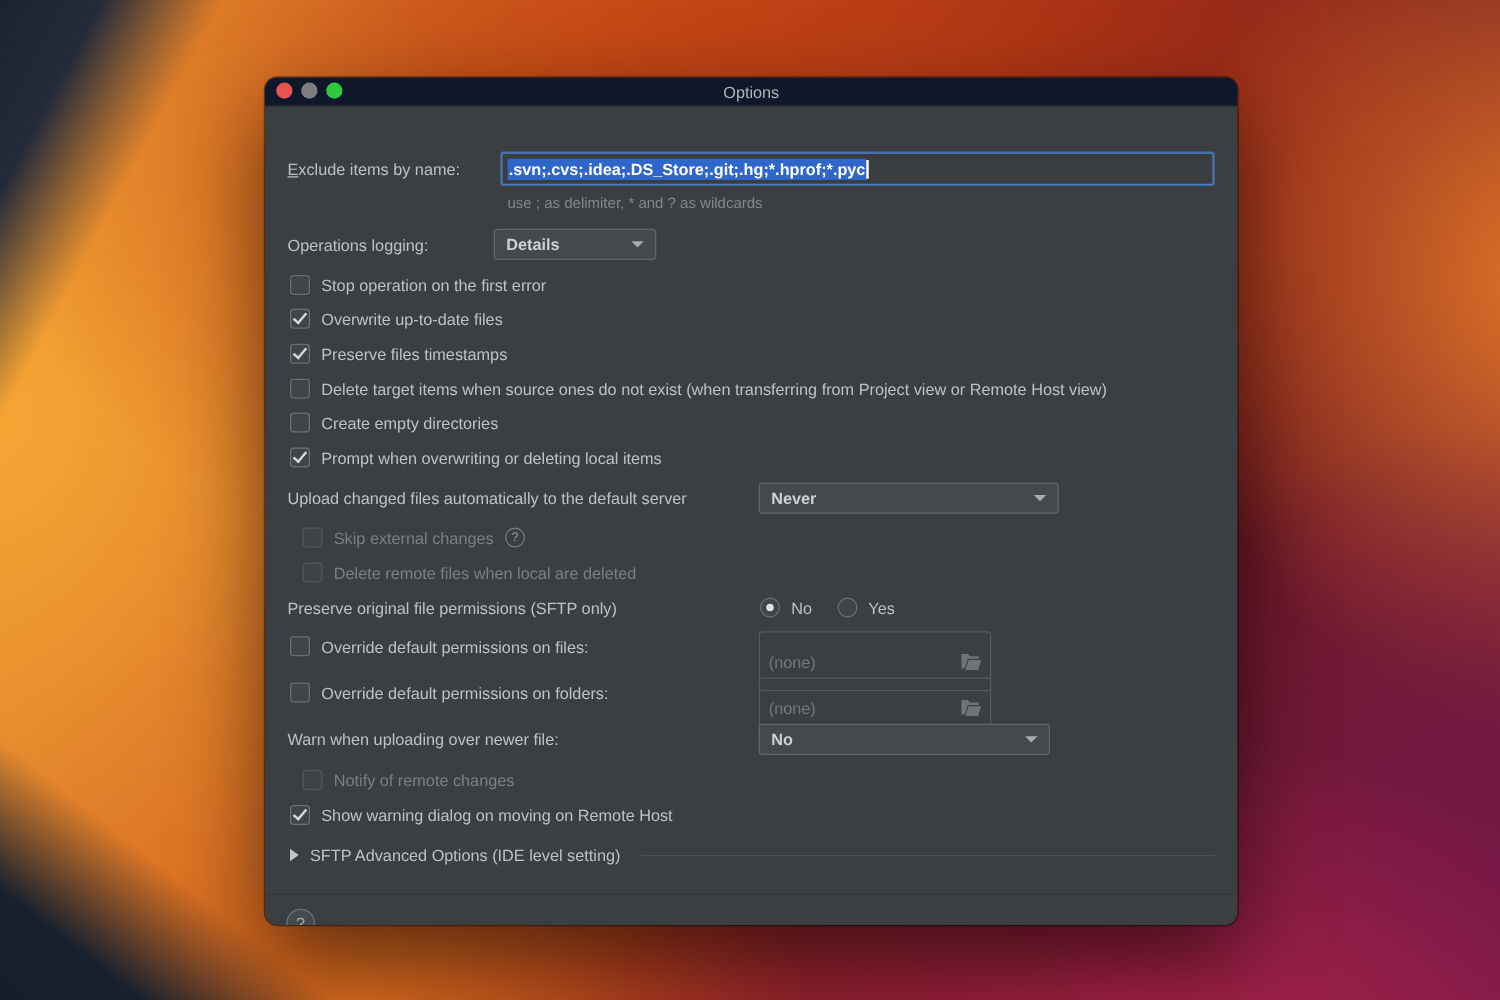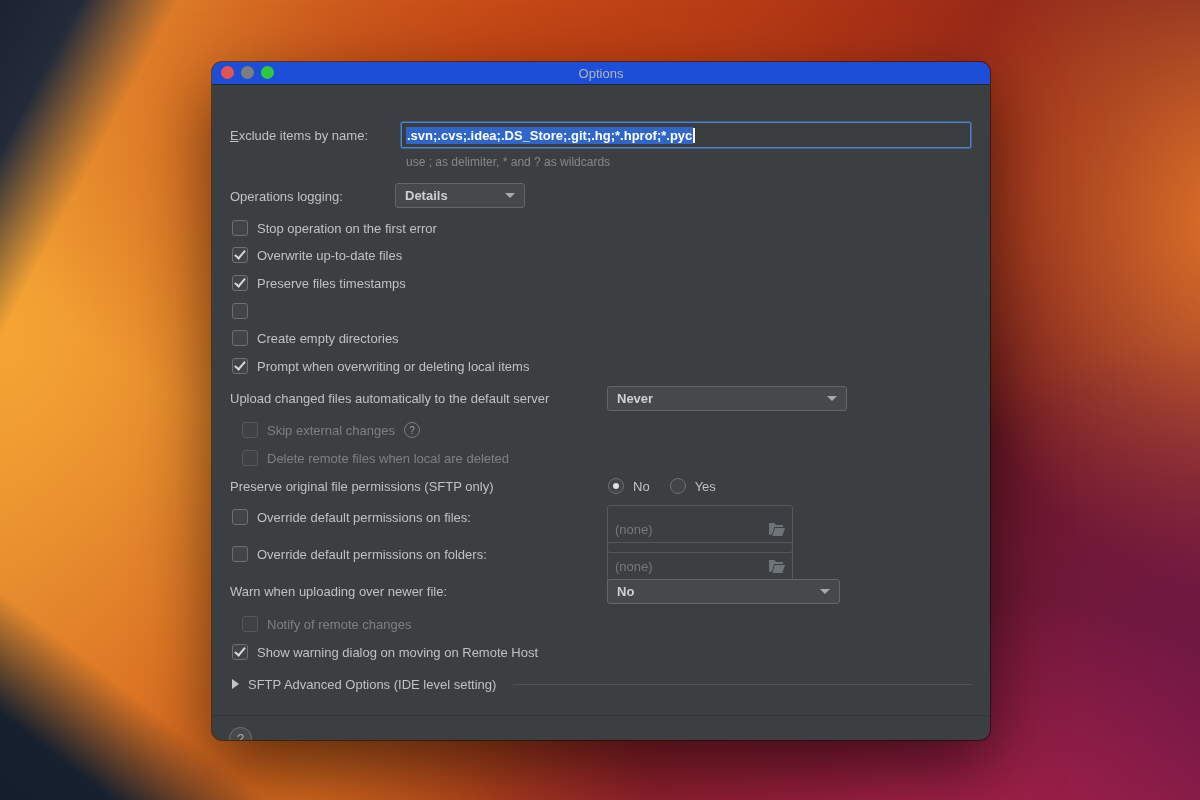--- a/index.html
+++ b/index.html
@@ -11,21 +11,21 @@
       radial-gradient(700px 430px at 76% 108%,rgba(186,36,82,.85),rgba(186,36,82,0) 65%),
       radial-gradient(520px 520px at 100% 88%,rgba(110,22,70,.9),rgba(110,22,70,0) 70%),
       radial-gradient(430px 520px at 103% 28%,rgba(236,126,38,.9),rgba(236,126,38,0) 70%),
       radial-gradient(900px 520px at 52% 16%,rgba(192,62,16,.92),rgba(192,62,16,0) 72%),
       radial-gradient(620px 720px at 0% 42%,rgba(246,166,52,.95),rgba(246,166,52,0) 70%),
       radial-gradient(520px 420px at 24% 102%,rgba(226,118,30,.8),rgba(226,118,30,0) 70%),
       linear-gradient(115deg,#e89a35 0%,#cf5e20 30%,#96261a 55%,#6c1722 75%,#7c1f3c 100%);}
   .dialog{position:absolute;left:212px;top:62px;width:778px;height:678px;
     background:#3c3f41;border-radius:10px;overflow:hidden;color:#bfc1c3;font-size:13px;
     box-shadow:0 28px 70px rgba(0,0,0,.55),0 0 0 1px rgba(0,0,0,.45);}
-  .titlebar{position:relative;height:22px;background:#1d4ed8;border-bottom:1px solid #242627;
+  .titlebar{position:relative;height:22px;background:#0f172a;border-bottom:1px solid #242627;
     display:flex;align-items:center;justify-content:center;}
   .title{font-size:13px;color:#b3b5b7;}
   .lights{position:absolute;left:9px;top:4px;display:flex;gap:7px;}
   .light{width:13px;height:13px;border-radius:50%;}
   .content{position:relative;width:100%;height:655px;}
   .row{position:absolute;display:flex;align-items:center;gap:9px;height:20px;white-space:nowrap;}
   .lbl{color:#bfc1c3;}
   .mnemonic::first-letter{text-decoration:underline;}
   .disabled .lbl{color:#7c8083;}
   .cbox{flex:0 0 auto;width:14px;height:14px;border:1px solid #6c7072;border-radius:3px;
@@ -105,20 +105,21 @@
     <div class="row" style="left:20px;top:160px">
       <span class="cbox checked"></span>
       <span class="lbl">Overwrite up-to-date files</span>
     </div>
     <div class="row" style="left:20px;top:188px">
       <span class="cbox checked"></span>
       <span class="lbl">Preserve files timestamps</span>
     </div>
     <div class="row" style="left:20px;top:216px">
       <span class="cbox"></span>
+      <span class="lbl">Delete target items when source ones do not exist (when transferring from Project view or Remote Host view)</span>
     </div>
     <div class="row" style="left:20px;top:243px">
       <span class="cbox"></span>
       <span class="lbl">Create empty directories</span>
     </div>
     <div class="row" style="left:18px;top:303px">
       <span class="lbl">Upload changed files automatically to the default server</span>
     </div>
 
     <div class="row" style="left:20px;top:271px">

